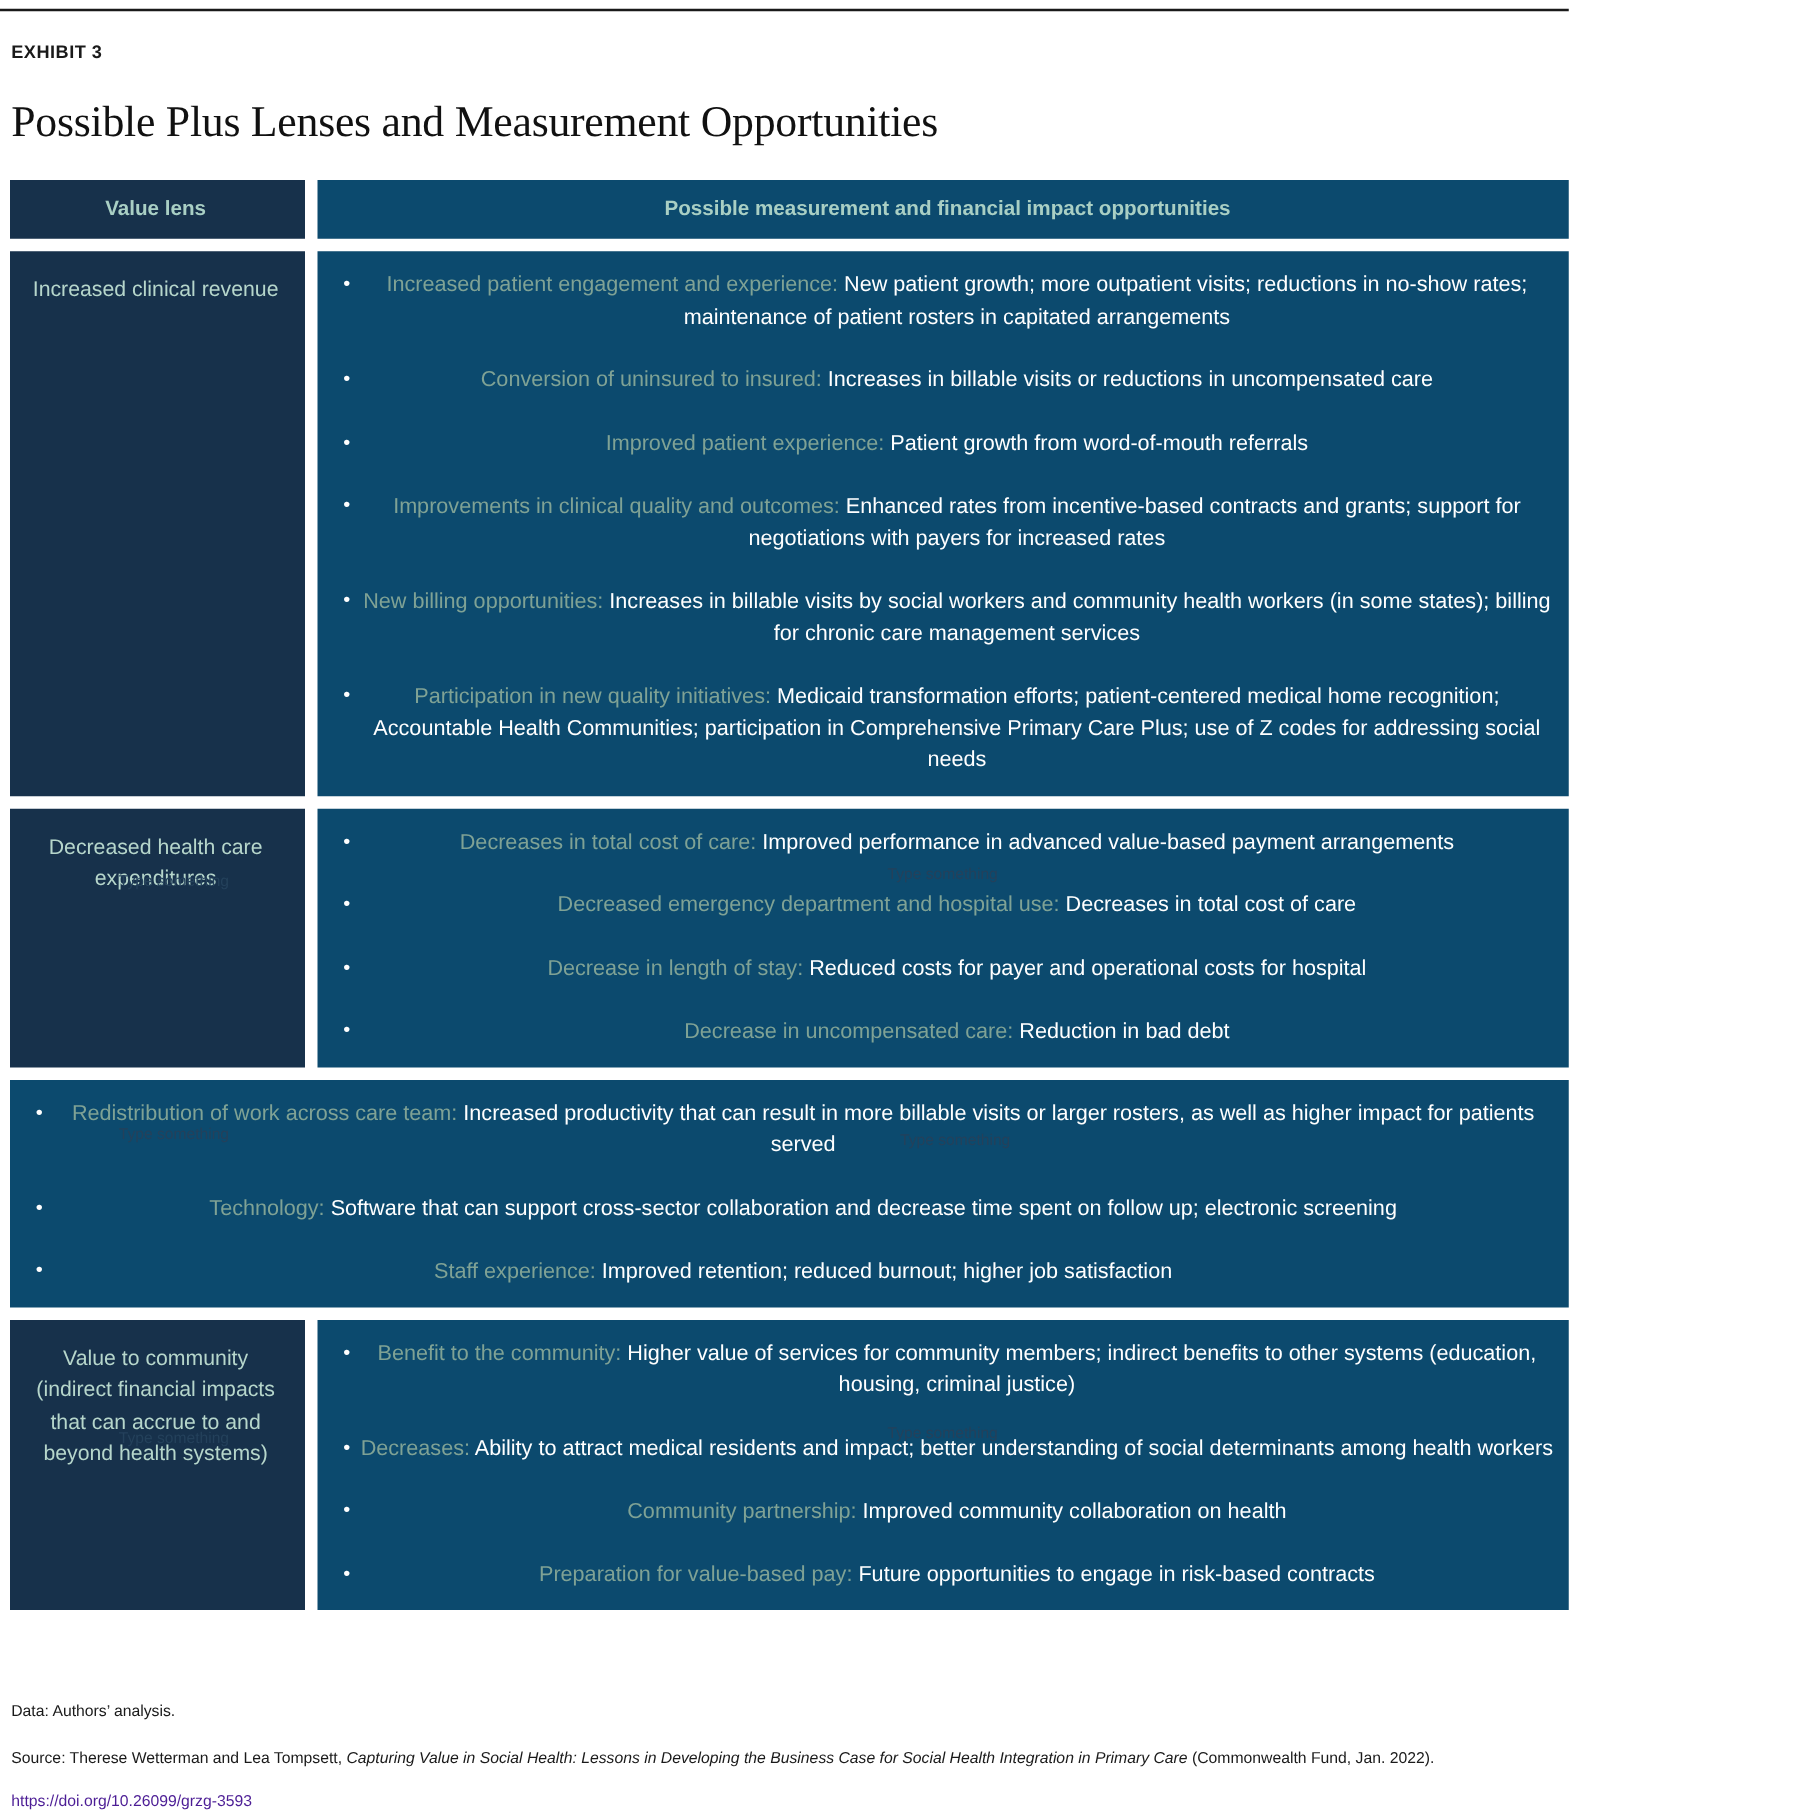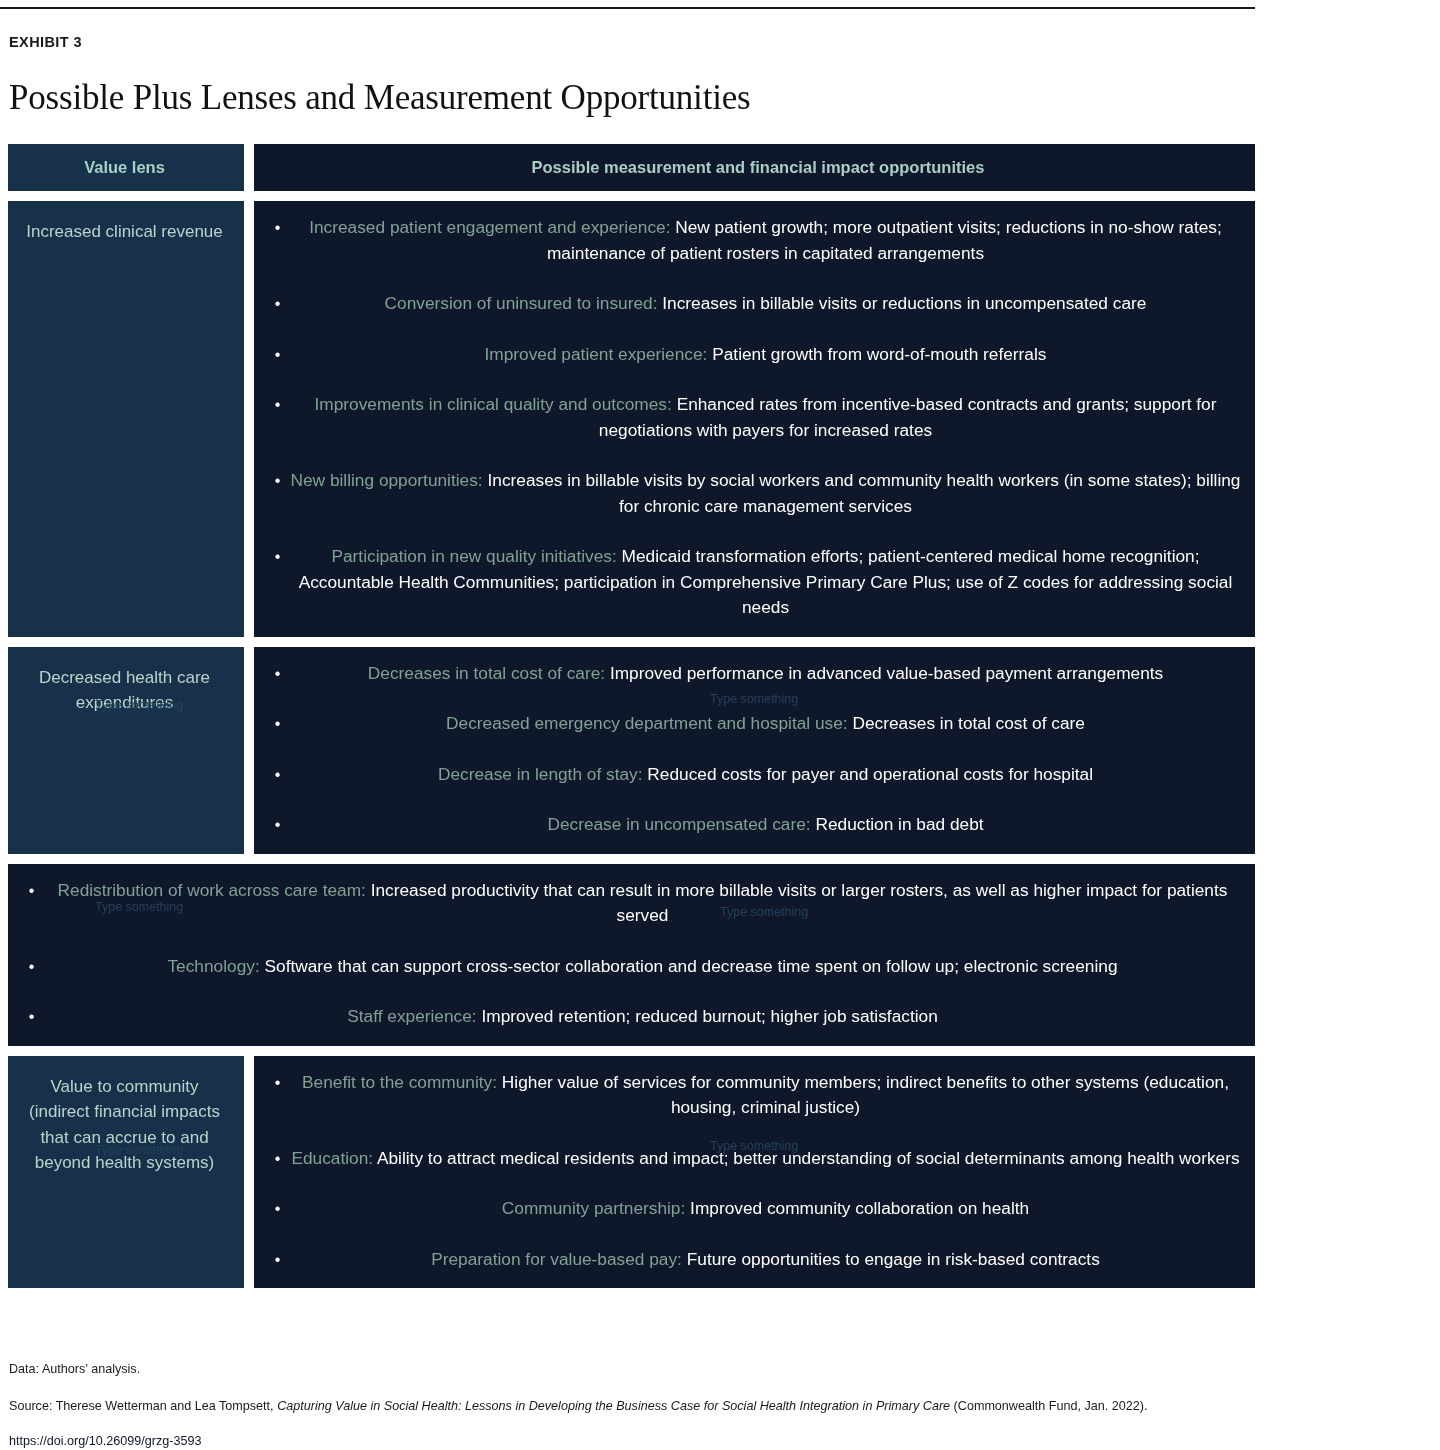--- a/index.html
+++ b/index.html
@@ -61,21 +61,21 @@
 
   .cell-lens {
     width: 236px;
     flex: 0 0 236px;
     background: #17314b;
     padding: 18px 16px 18px 13px;
   }
 
   .cell-body {
     flex: 1 1 auto;
-    background: #0f172a;
+    background: #0c4a6e;
     padding: 14px 22px 16px 16px;
   }
 
   
   .head .cell-lens,
   .head .cell-body {
     padding-top: 14px;
     padding-bottom: 14px;
     height: 47px;
   }
@@ -132,21 +132,21 @@
     color: #1a1a1a;
   }
   .note-data { top: 1360px; }
   .note-source { top: 1397px; }
   .note-source .ital { font-style: italic; }
   .doi {
     position: absolute;
     left: 9px; top: 1432px;
     font-size: 12.6px;
     line-height: 18px;
-    color: #0f172a;
+    color: #4c1d95;
     text-decoration: none;
   }
 </style>
 </head>
 <body>
 
 <div class="page">
 
   <div class="rule-top"></div>
 
@@ -239,21 +239,21 @@
           <div class="cell-lens">
             <div class="lens-text">Value to community (indirect financial impacts that can accrue to and beyond health systems)</div>
           </div>
           <div class="cell-body">
             <div class="bullet">
               <span class="dot">•</span>
               <span class="btext"><span class="blabel">Benefit to the community:</span> <span>Higher value of services for community members; indirect benefits to other systems (education, housing, criminal justice)</span></span>
             </div>
             <div class="bullet">
               <span class="dot">•</span>
-              <span class="btext"><span class="blabel">Education:</span> <span>Ability to attract medical residents and impact; better understanding of social determinants among health workers</span></span>
+              <span class="btext"><span class="blabel">Decreases:</span> <span>Ability to attract medical residents and impact; better understanding of social determinants among health workers</span></span>
             </div>
             <div class="bullet">
               <span class="dot">•</span>
               <span class="btext"><span class="blabel">Community partnership:</span> <span>Improved community collaboration on health</span></span>
             </div>
             <div class="bullet">
               <span class="dot">•</span>
               <span class="btext"><span class="blabel">Preparation for value-based pay:</span> <span>Future opportunities to engage in risk-based contracts</span></span>
             </div>
           </div>

